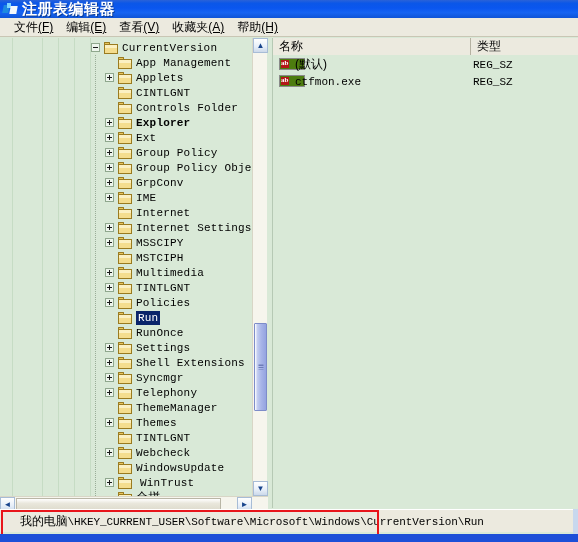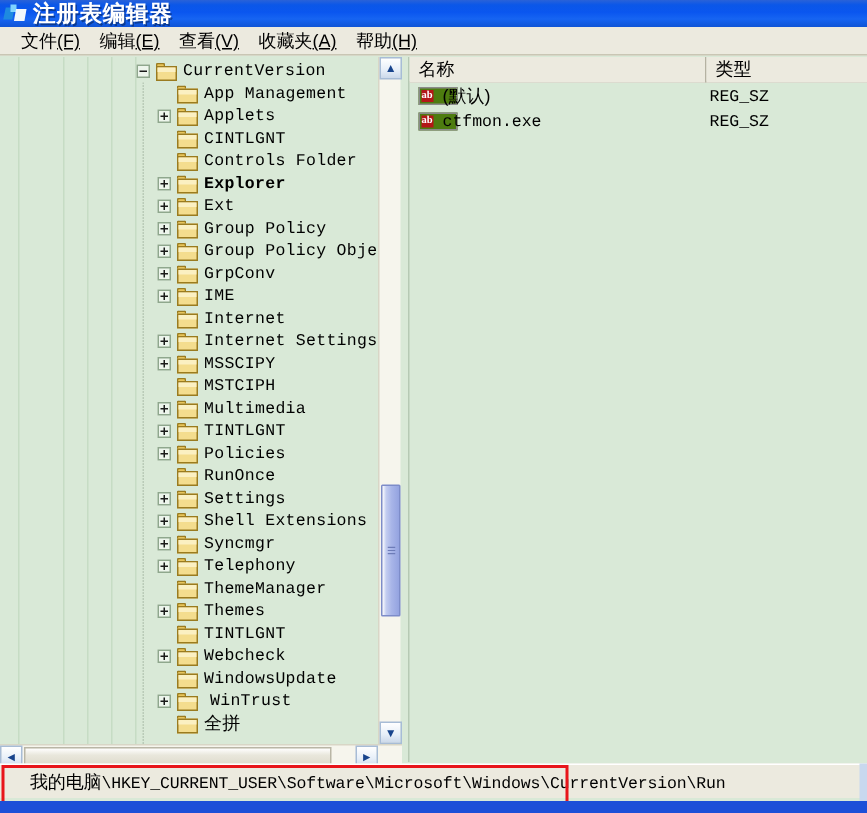--- a/index.html
+++ b/index.html
@@ -569,20 +569,27 @@
               <div class="label" style="left: 136px; top: 1px;">TINTLGNT</div>
             </div>
             <div class="node" style="top: 0px;">
               <div class="twisty plus" style="left: 105px; top: 3px;"></div>
               <div class="folder" style="left: 118px; top: 2px;">
                 <div class="tab"></div>
                 <div class="body"></div>
               </div>
               <div class="label" style="left: 136px; top: 1px;">Policies</div>
             </div>
+            <div class="node selected" style="top: 0px;">
+              <div class="folder" style="left: 118px; top: 2px;">
+                <div class="tab"></div>
+                <div class="body"></div>
+              </div>
+              <div class="label" style="left: 136px; top: 1px;">Run</div>
+            </div>
             <div class="node" style="top: 0px;">
               <div class="folder" style="left: 118px; top: 2px;">
                 <div class="tab"></div>
                 <div class="body"></div>
               </div>
               <div class="label" style="left: 136px; top: 1px;">RunOnce</div>
             </div>
             <div class="node" style="top: 0px;">
               <div class="twisty plus" style="left: 105px; top: 3px;"></div>
               <div class="folder" style="left: 118px; top: 2px;">

